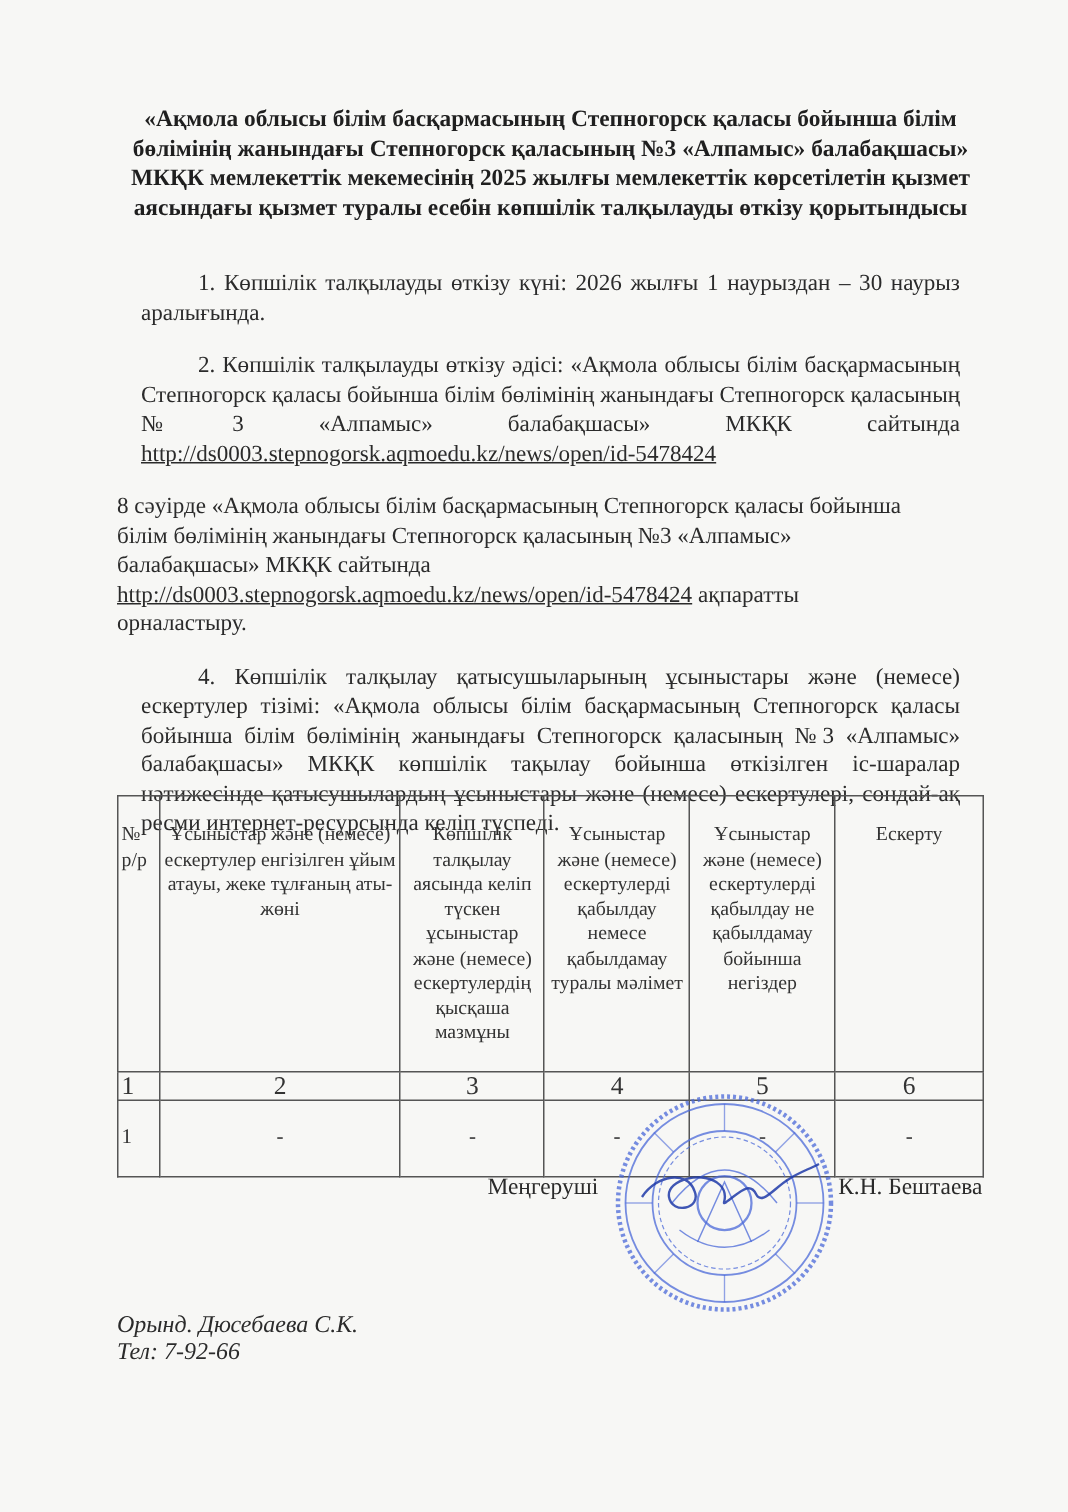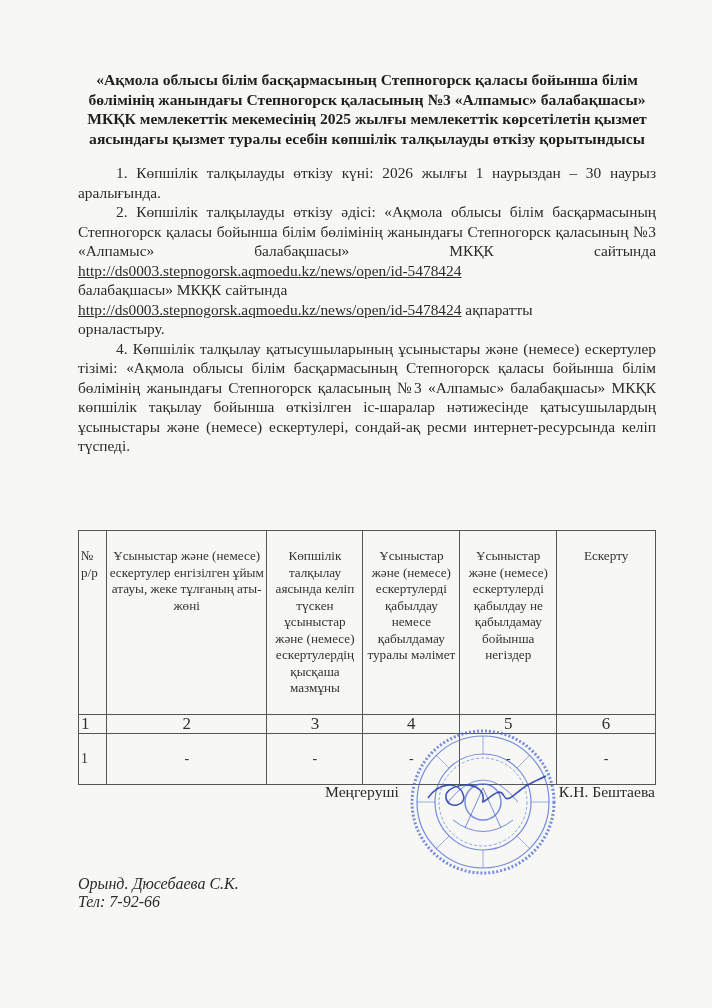--- a/index.html
+++ b/index.html
@@ -13,21 +13,21 @@
     .page { position: absolute; left: 0; top: 0; width: 712px; height: 1008px; }
     .title {
       position: absolute; left: 78px; top: 70px; width: 578px;
       text-align: center; font-weight: bold; font-size: 15.6px; line-height: 19.5px;
       color: #1f1f1f;
     }
     .body {
       position: absolute; left: 78px; top: 163px; width: 578px;
       font-size: 15.4px; line-height: 19.5px; color: #2b2b2b;
     }
-    .p { margin: 0; text-align: justify; }
+    .p { margin: 16px; text-align: justify; }
     .indent { text-indent: 38px; }
     .link { text-decoration: underline; color: #2b2b2b; }
     .sec3 { text-align: left; }
     table.results {
       position: absolute; left: 78px; top: 530px; width: 578px;
       border-collapse: collapse; font-size: 13.2px; line-height: 16.5px;
       color: #333;
     }
     table.results td {
       border: 1px solid #555; text-align: center; vertical-align: top; padding: 17px 2px;
@@ -53,20 +53,22 @@
 
   <div class="title">«Ақмола облысы білім басқармасының Степногорск қаласы бойынша білім бөлімінің жанындағы Степногорск қаласының №3 «Алпамыс» балабақшасы» МКҚК мемлекеттік мекемесінің 2025 жылғы мемлекеттік көрсетілетін қызмет аясындағы қызмет туралы есебін көпшілік талқылауды өткізу қорытындысы</div>
 
   <div class="body">
     <p class="p indent">1. Көпшілік талқылауды өткізу күні: 2026 жылғы 1 наурыздан – 30 наурыз аралығында.</p>
     <p class="p indent">
       <span>2. Көпшілік талқылауды өткізу әдісі: «Ақмола облысы білім басқармасының Степногорск қаласы бойынша білім бөлімінің жанындағы Степногорск қаласының №3 «Алпамыс» балабақшасы» МКҚК сайтында</span>
       <a class="link">http://ds0003.stepnogorsk.aqmoedu.kz/news/open/id-5478424</a>
     </p>
     <div class="sec3">
+      <div>8 сәуірде «Ақмола облысы білім басқармасының Степногорск қаласы бойынша</div>
+      <div>білім бөлімінің жанындағы Степногорск қаласының №3 «Алпамыс»</div>
       <div>балабақшасы» МКҚК сайтында</div>
       <div><a class="link">http://ds0003.stepnogorsk.aqmoedu.kz/news/open/id-5478424</a><span> ақпаратты</span></div>
       <div>орналастыру.</div>
     </div>
     <p class="p indent">4. Көпшілік талқылау қатысушыларының ұсыныстары және (немесе) ескертулер тізімі: «Ақмола облысы білім басқармасының Степногорск қаласы бойынша білім бөлімінің жанындағы Степногорск қаласының №3 «Алпамыс» балабақшасы» МКҚК көпшілік тақылау бойынша өткізілген іс-шаралар нәтижесінде қатысушылардың ұсыныстары және (немесе) ескертулері, сондай-ақ ресми интернет-ресурсында келіп түспеді.</p>
   </div>
 
   <table class="results">
     <colgroup>
       <col style="width:28px">

